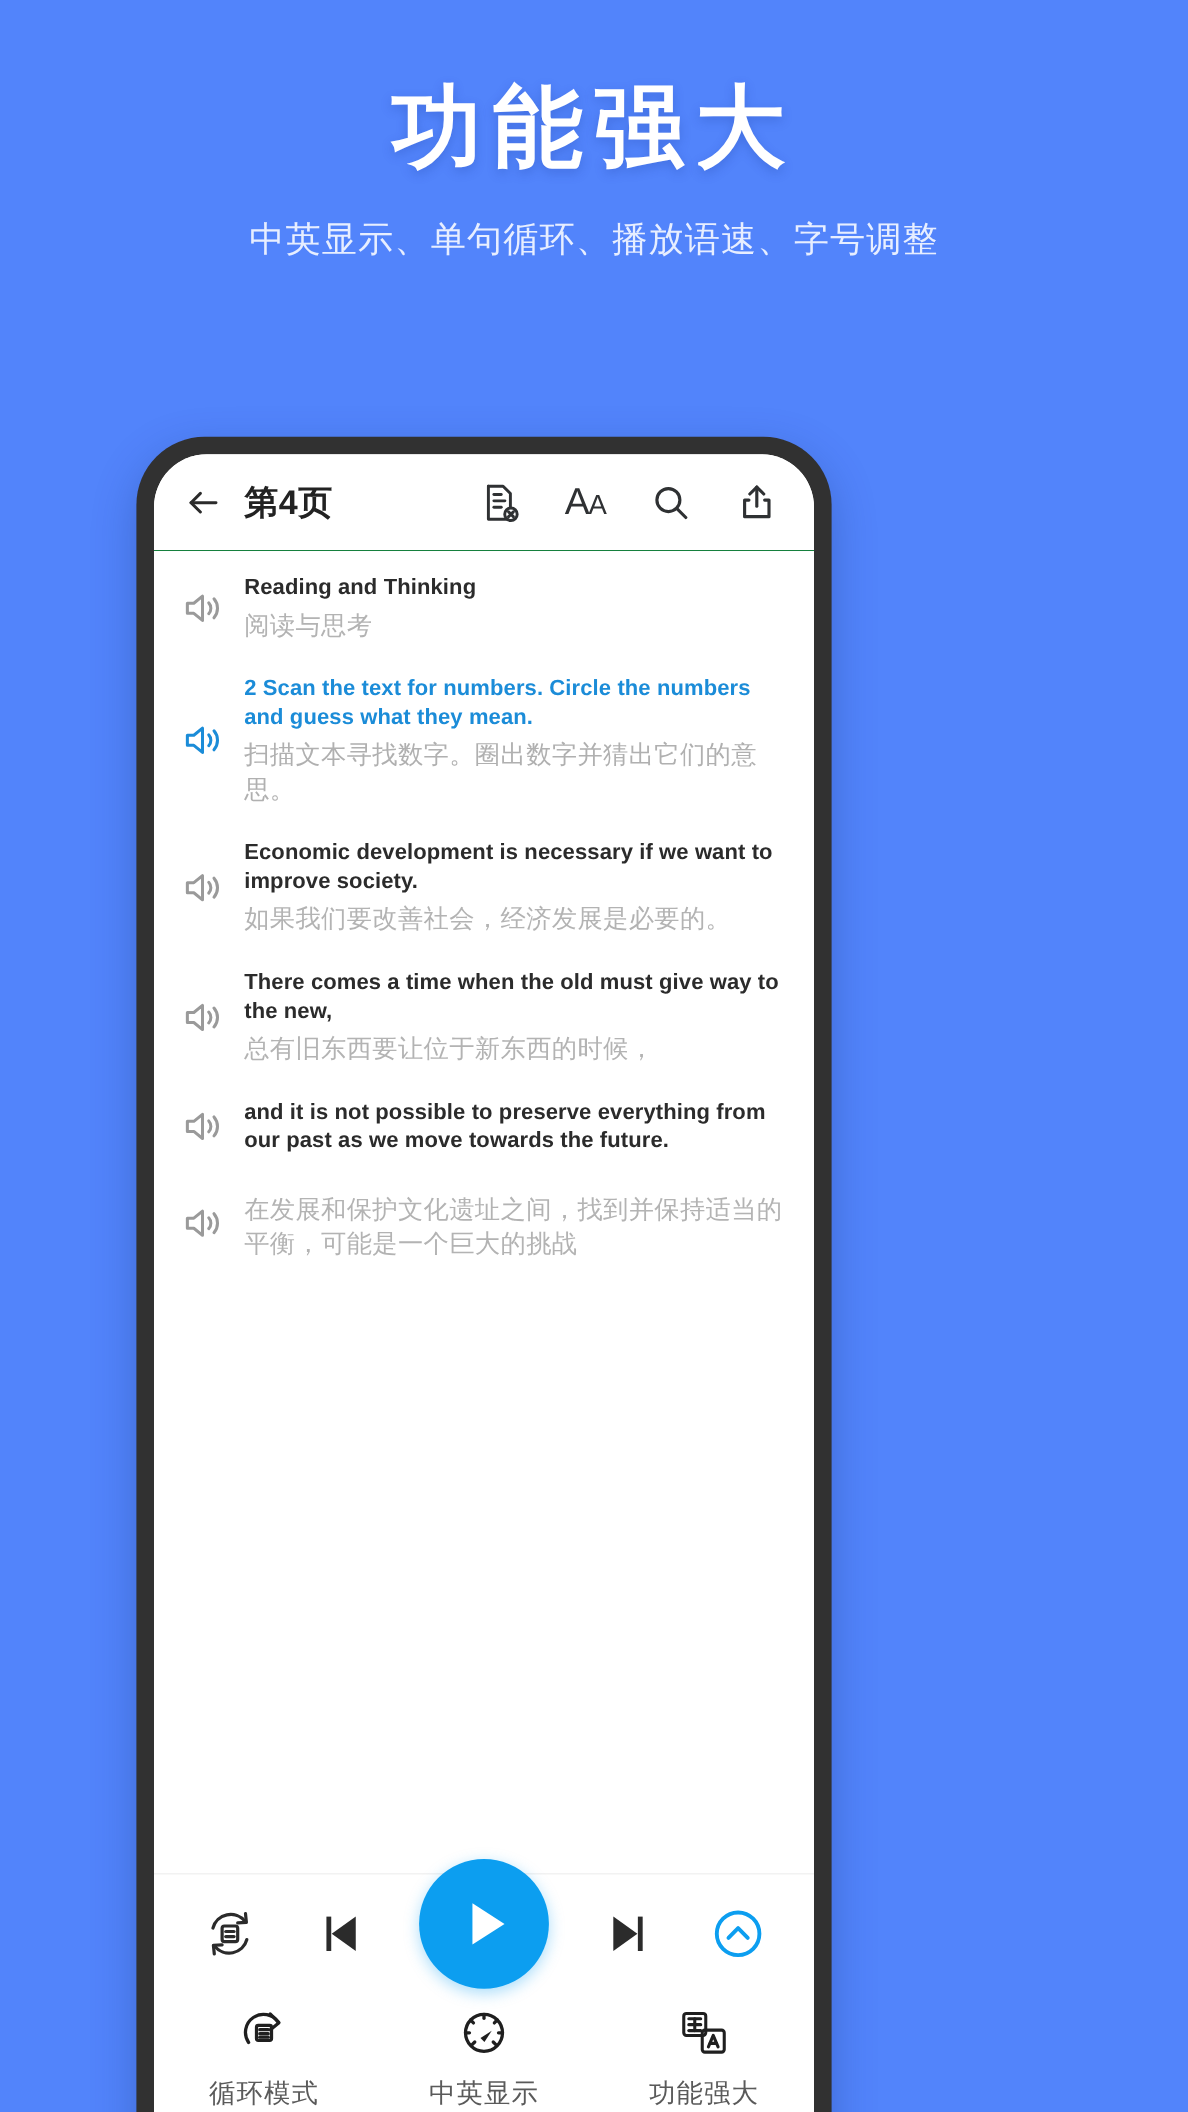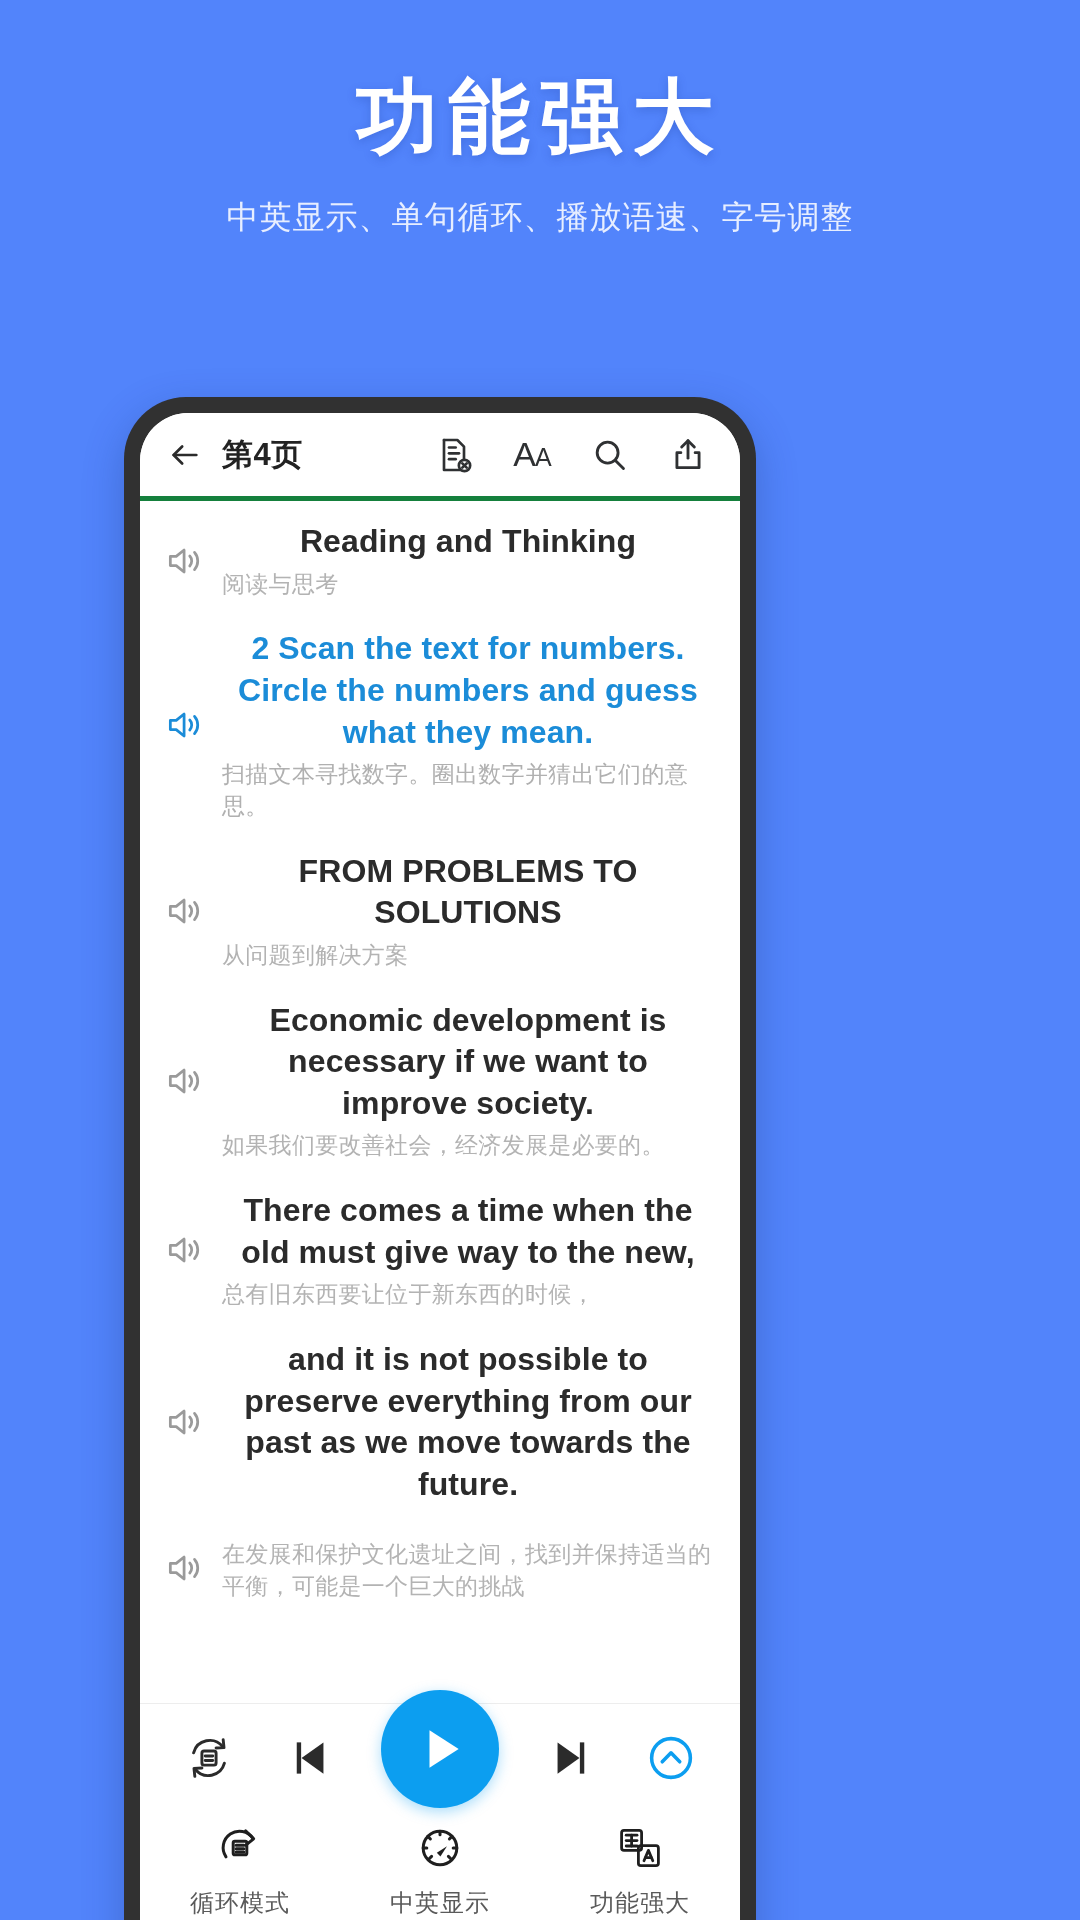--- a/index.html
+++ b/index.html
@@ -52,21 +52,21 @@
     flex-direction:column;
   }
 
   
   .appbar {
     height:88px;
     flex:0 0 88px;
     display:flex;
     align-items:center;
     padding:0 24px 0 22px;
-    border-bottom:5px solid #15803d;
+    border-bottom:1px solid #15803d;
     background:#fff;
   }
   .appbar .back { width:46px; height:46px; display:flex; align-items:center; justify-content:center; }
   .appbar .page-title {
     font-size:31px;
     font-weight:700;
     color:#222;
     margin-left:14px;
     letter-spacing:.5px;
   }
@@ -94,26 +94,25 @@
   .spk {
     flex:0 0 54px;
     width:54px;
     display:flex;
     align-items:center;
     justify-content:center;
     margin-right:10px;
   }
   .ptext { flex:1; }
   .en {
-    font-size:32px;
+    font-size:20px;
     font-weight:700;
     color:#2b2b2b;
     line-height:1.30;
     letter-spacing:.1px;
-    text-align:center;
   }
   .zh {
     font-size:23px;
     color:#b3b3b3;
     line-height:1.38;
     margin-top:6px;
     letter-spacing:.3px;
   }
   .para.active .en { color:#1b8cd8; }
   .para.active .zh { color:#b0b0b0; }
@@ -234,33 +233,20 @@
               <path d="M14.6 9.3a4 4 0 010 5.4"></path>
               <path d="M17.2 7.3a7.2 7.2 0 010 9.4"></path>
           </svg>
         </div>
         <div class="ptext">
           <div class="en">2 Scan the text for numbers. Circle the numbers and guess what they mean.</div>
           <div class="zh">扫描文本寻找数字。圈出数字并猜出它们的意思。</div>
         </div>
       </div>
 
-      <div class="para">
-        <div class="spk">
-          <svg width="44" height="44" viewBox="0 0 24 24" fill="none" stroke="#9a9a9a" stroke-width="1.5" stroke-linecap="round" stroke-linejoin="round">
-            <path d="M4 9.5h3.2L11.5 6v12L7.2 14.5H4z"></path>
-              <path d="M14.6 9.3a4 4 0 010 5.4"></path>
-              <path d="M17.2 7.3a7.2 7.2 0 010 9.4"></path>
-          </svg>
-        </div>
-        <div class="ptext">
-          <div class="en">FROM PROBLEMS TO SOLUTIONS</div>
-          <div class="zh">从问题到解决方案</div>
-        </div>
-      </div>
 
       <div class="para">
         <div class="spk">
           <svg width="44" height="44" viewBox="0 0 24 24" fill="none" stroke="#9a9a9a" stroke-width="1.5" stroke-linecap="round" stroke-linejoin="round">
             <path d="M4 9.5h3.2L11.5 6v12L7.2 14.5H4z"></path>
               <path d="M14.6 9.3a4 4 0 010 5.4"></path>
               <path d="M17.2 7.3a7.2 7.2 0 010 9.4"></path>
           </svg>
         </div>
         <div class="ptext">

